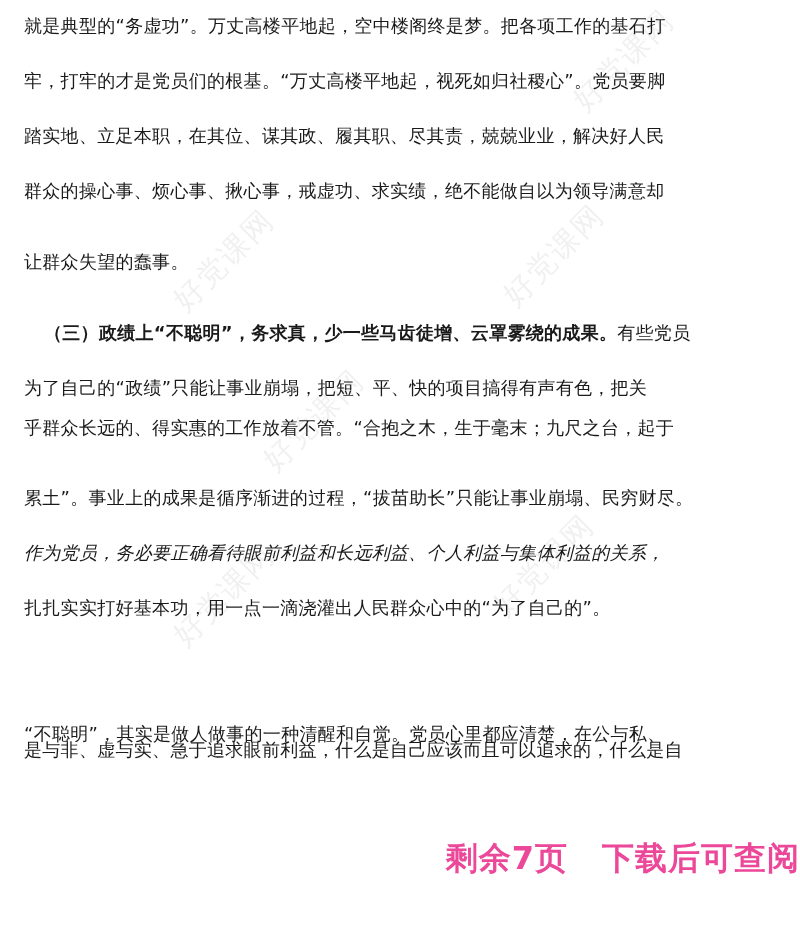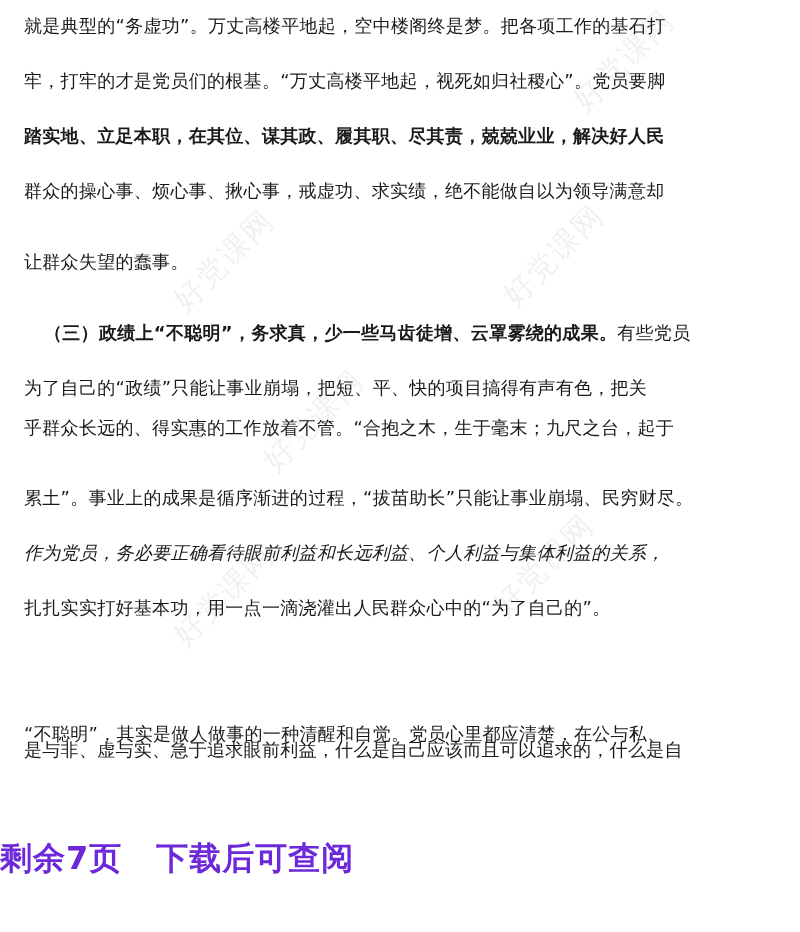--- a/index.html
+++ b/index.html
@@ -42,24 +42,24 @@
     transform-origin: center center;
     white-space: nowrap;
     pointer-events: none;
     letter-spacing: 2px;
   }
   .remaining {
     position: absolute;
     left: 0;
     width: 800px;
     top: 838px;
-    text-align: left;
+    text-align: right;
     font-size: 32px;
     line-height: 40px;
-    color: #6d28d9;
+    color: #ec4899;
     font-weight: bold;
     letter-spacing: 1px;
   }
   .remaining .gap {
     display: inline-block;
     width: 34px;
   }
 </style>
 </head>
 <body>
@@ -69,21 +69,21 @@
   <div class="watermark" style="left:160px; top:240px;">好党课网</div>
   <div class="watermark" style="left:490px; top:235px;">好党课网</div>
   <div class="watermark" style="left:250px; top:400px;">好党课网</div>
   <div class="watermark" style="left:480px; top:545px;">好党课网</div>
   <div class="watermark" style="left:160px; top:575px;">好党课网</div>
   <div class="watermark" style="left:560px; top:40px;">好党课网</div>
 
   <div>
     <div class="line" style="top:12px;">就是典型的“务虚功”。万丈高楼平地起，空中楼阁终是梦。把各项工作的基石打</div>
     <div class="line" style="top:67px;">牢，打牢的才是党员们的根基。“万丈高楼平地起，视死如归社稷心”。党员要脚</div>
-    <div class="line" style="top:122px;font-weight:bold;">踏实地、立足本职，在其位、谋其政、履其职、尽其责，兢兢业业，解决好人民</div>
+    <div class="line" style="top:122px;">踏实地、立足本职，在其位、谋其政、履其职、尽其责，兢兢业业，解决好人民</div>
     <div class="line" style="top:177px;">群众的操心事、烦心事、揪心事，戒虚功、求实绩，绝不能做自以为领导满意却</div>
     <div class="line" style="top:248px;">让群众失望的蠢事。</div>
   </div>
 
   <div>
     <div class="line" style="top:319px;margin-left:20px;">
       <span class="bold">（三）政绩上“不聪明”，务求真，少一些马齿徒增、云罩雾绕的成果。</span><span>有些党员</span>
     </div>
     <div class="line" style="top:374px;">为了自己的“政绩”只能让事业崩塌，把短、平、快的项目搞得有声有色，把关</div>
     <div class="line" style="top:414px;">乎群众长远的、得实惠的工作放着不管。“合抱之木，生于毫末；九尺之台，起于</div>

